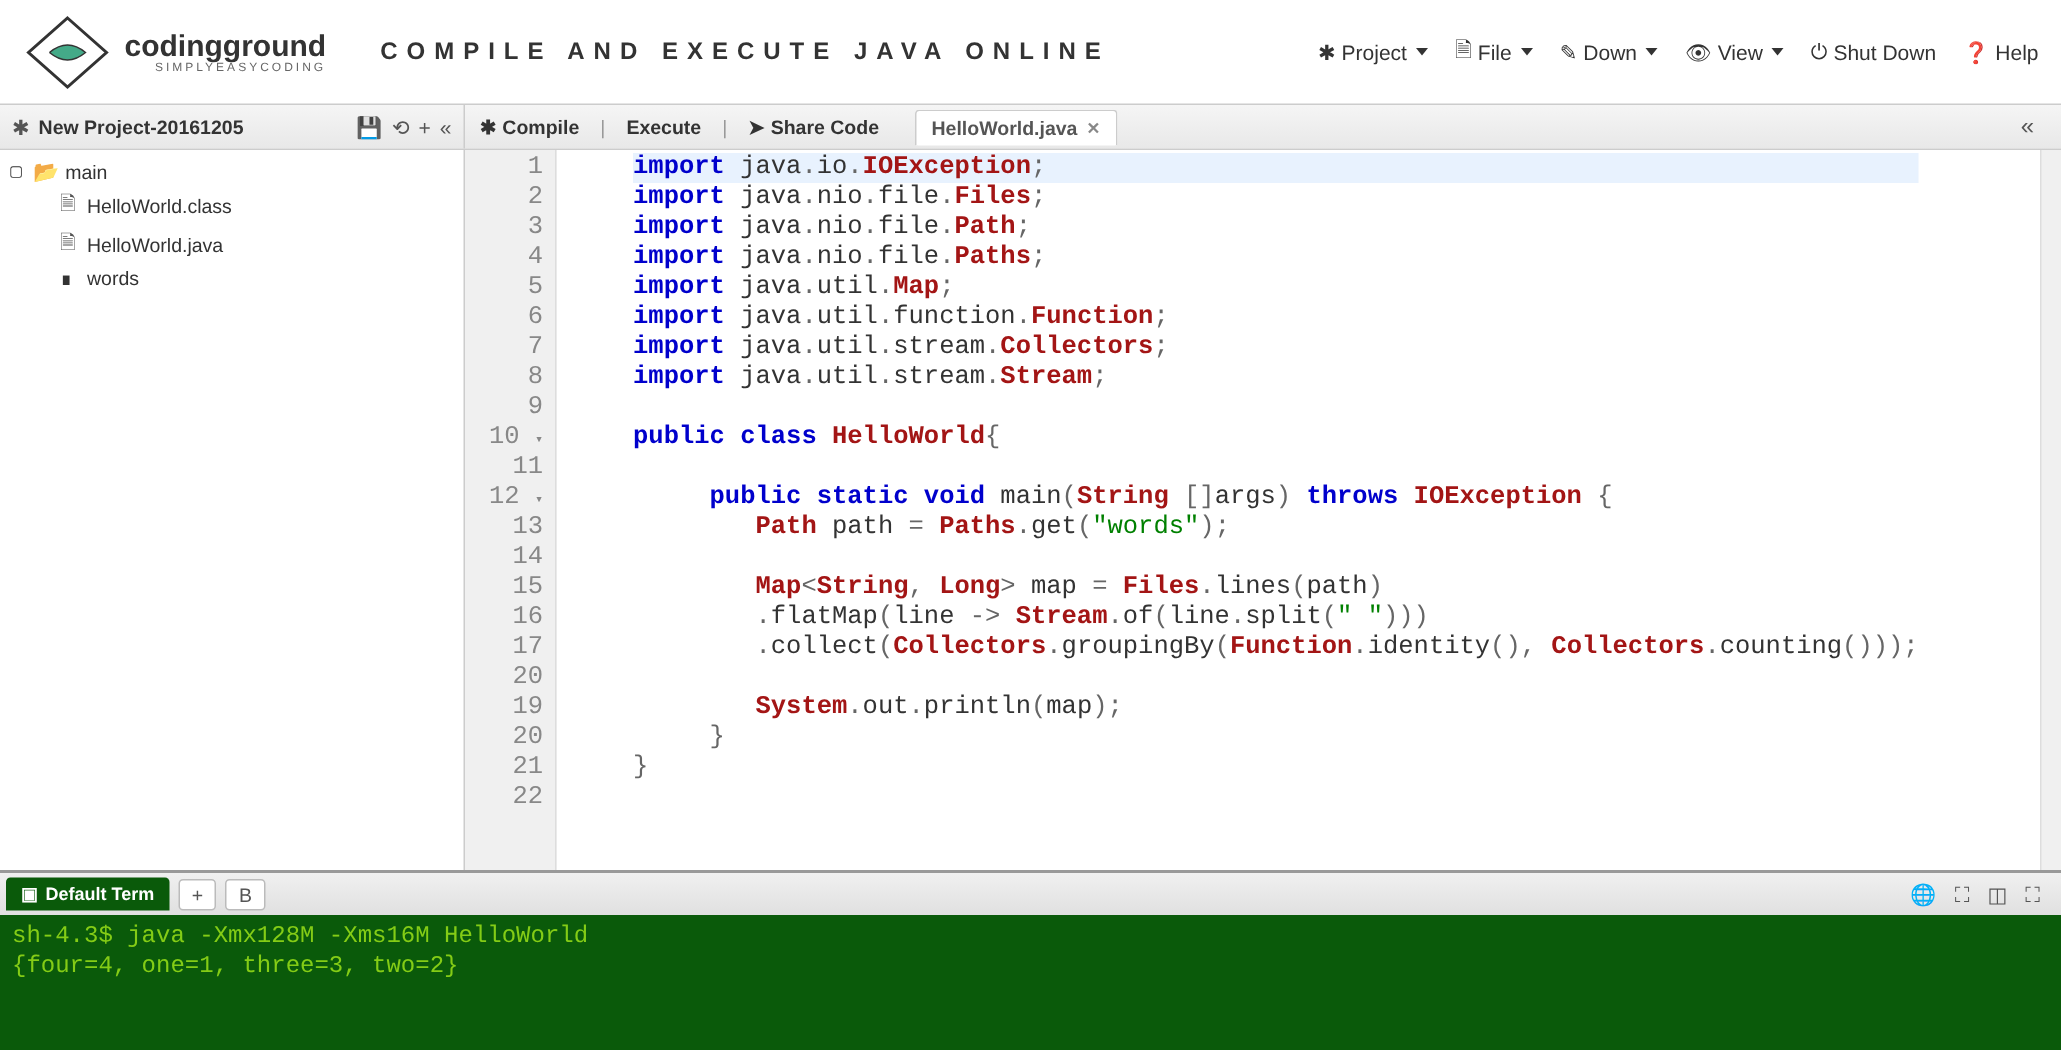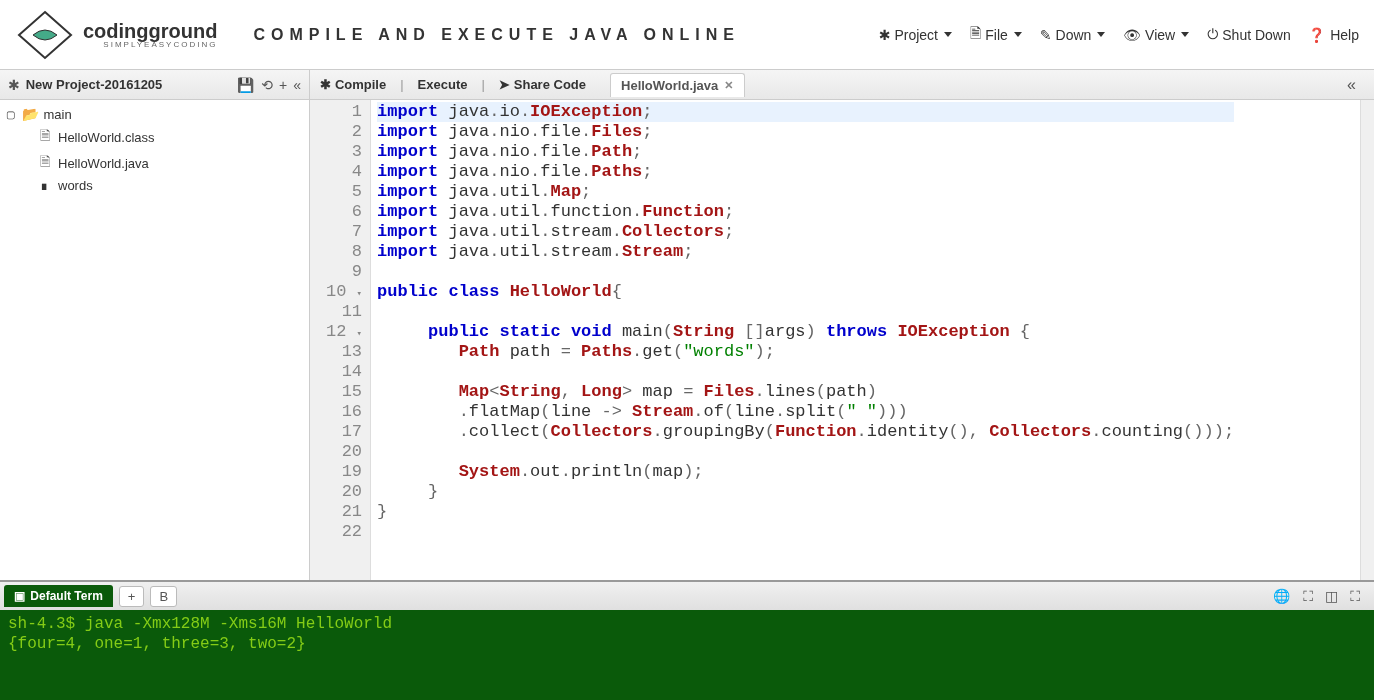--- a/index.html
+++ b/index.html
@@ -28,21 +28,21 @@
 .sidebar { width: 310px; border-right: 1px solid #ccc; background: #fff; padding: 4px 0; }
 .tree-item { display: flex; align-items: center; padding: 2px 6px; gap: 4px; cursor: pointer; font-size: 13px; }
 .tree-item.child { padding-left: 40px; }
 .tree-toggle { width: 12px; font-size: 10px; color: #333; }
 .folder-icon { color: #e8a33d; font-size: 14px; }
 .file-icon { color: #555; font-size: 13px; width: 14px; }
 .editor { flex: 1; display: flex; font-family: 'Courier New', monospace; font-size: 17px; overflow: auto; background: #fff; position: relative; }
 .gutter { background: #f0f0f0; color: #888; text-align: right; padding: 2px 8px 2px 16px; user-select: none; border-right: 1px solid #ddd; }
 .gutter div { height: 20px; line-height: 20px; }
 .code { padding: 2px 6px; white-space: pre; }
-.code-line { height: 20px; line-height: 20px; }
+.code-line { height: 20px; line-height: 20px; margin-left: 45px; }
 .hl-line { background: #e8f2fe; }
 .kw { color: #0000cc; font-weight: bold; }
 .type { color: #a31515; font-weight: bold; }
 .str { color: #008000; }
 .punct { color: #666; }
 .id { color: #333; }
 .scroll-v { position: absolute; right: 0; top: 0; width: 14px; height: 100%; background: #f0f0f0; border-left: 1px solid #ddd; }
 .terminal-area { height: 120px; display: flex; flex-direction: column; border-top: 2px solid #999; }
 .term-tabs { height: 28px; background: linear-gradient(#f0f0f0,#e0e0e0); display: flex; align-items: center; padding: 0 4px; gap: 6px; }
 .term-tab { background: #0a5a0a; color: #fff; padding: 4px 10px; border-radius: 3px 3px 0 0; display: flex; align-items: center; gap: 5px; font-weight: bold; font-size: 12px; }

